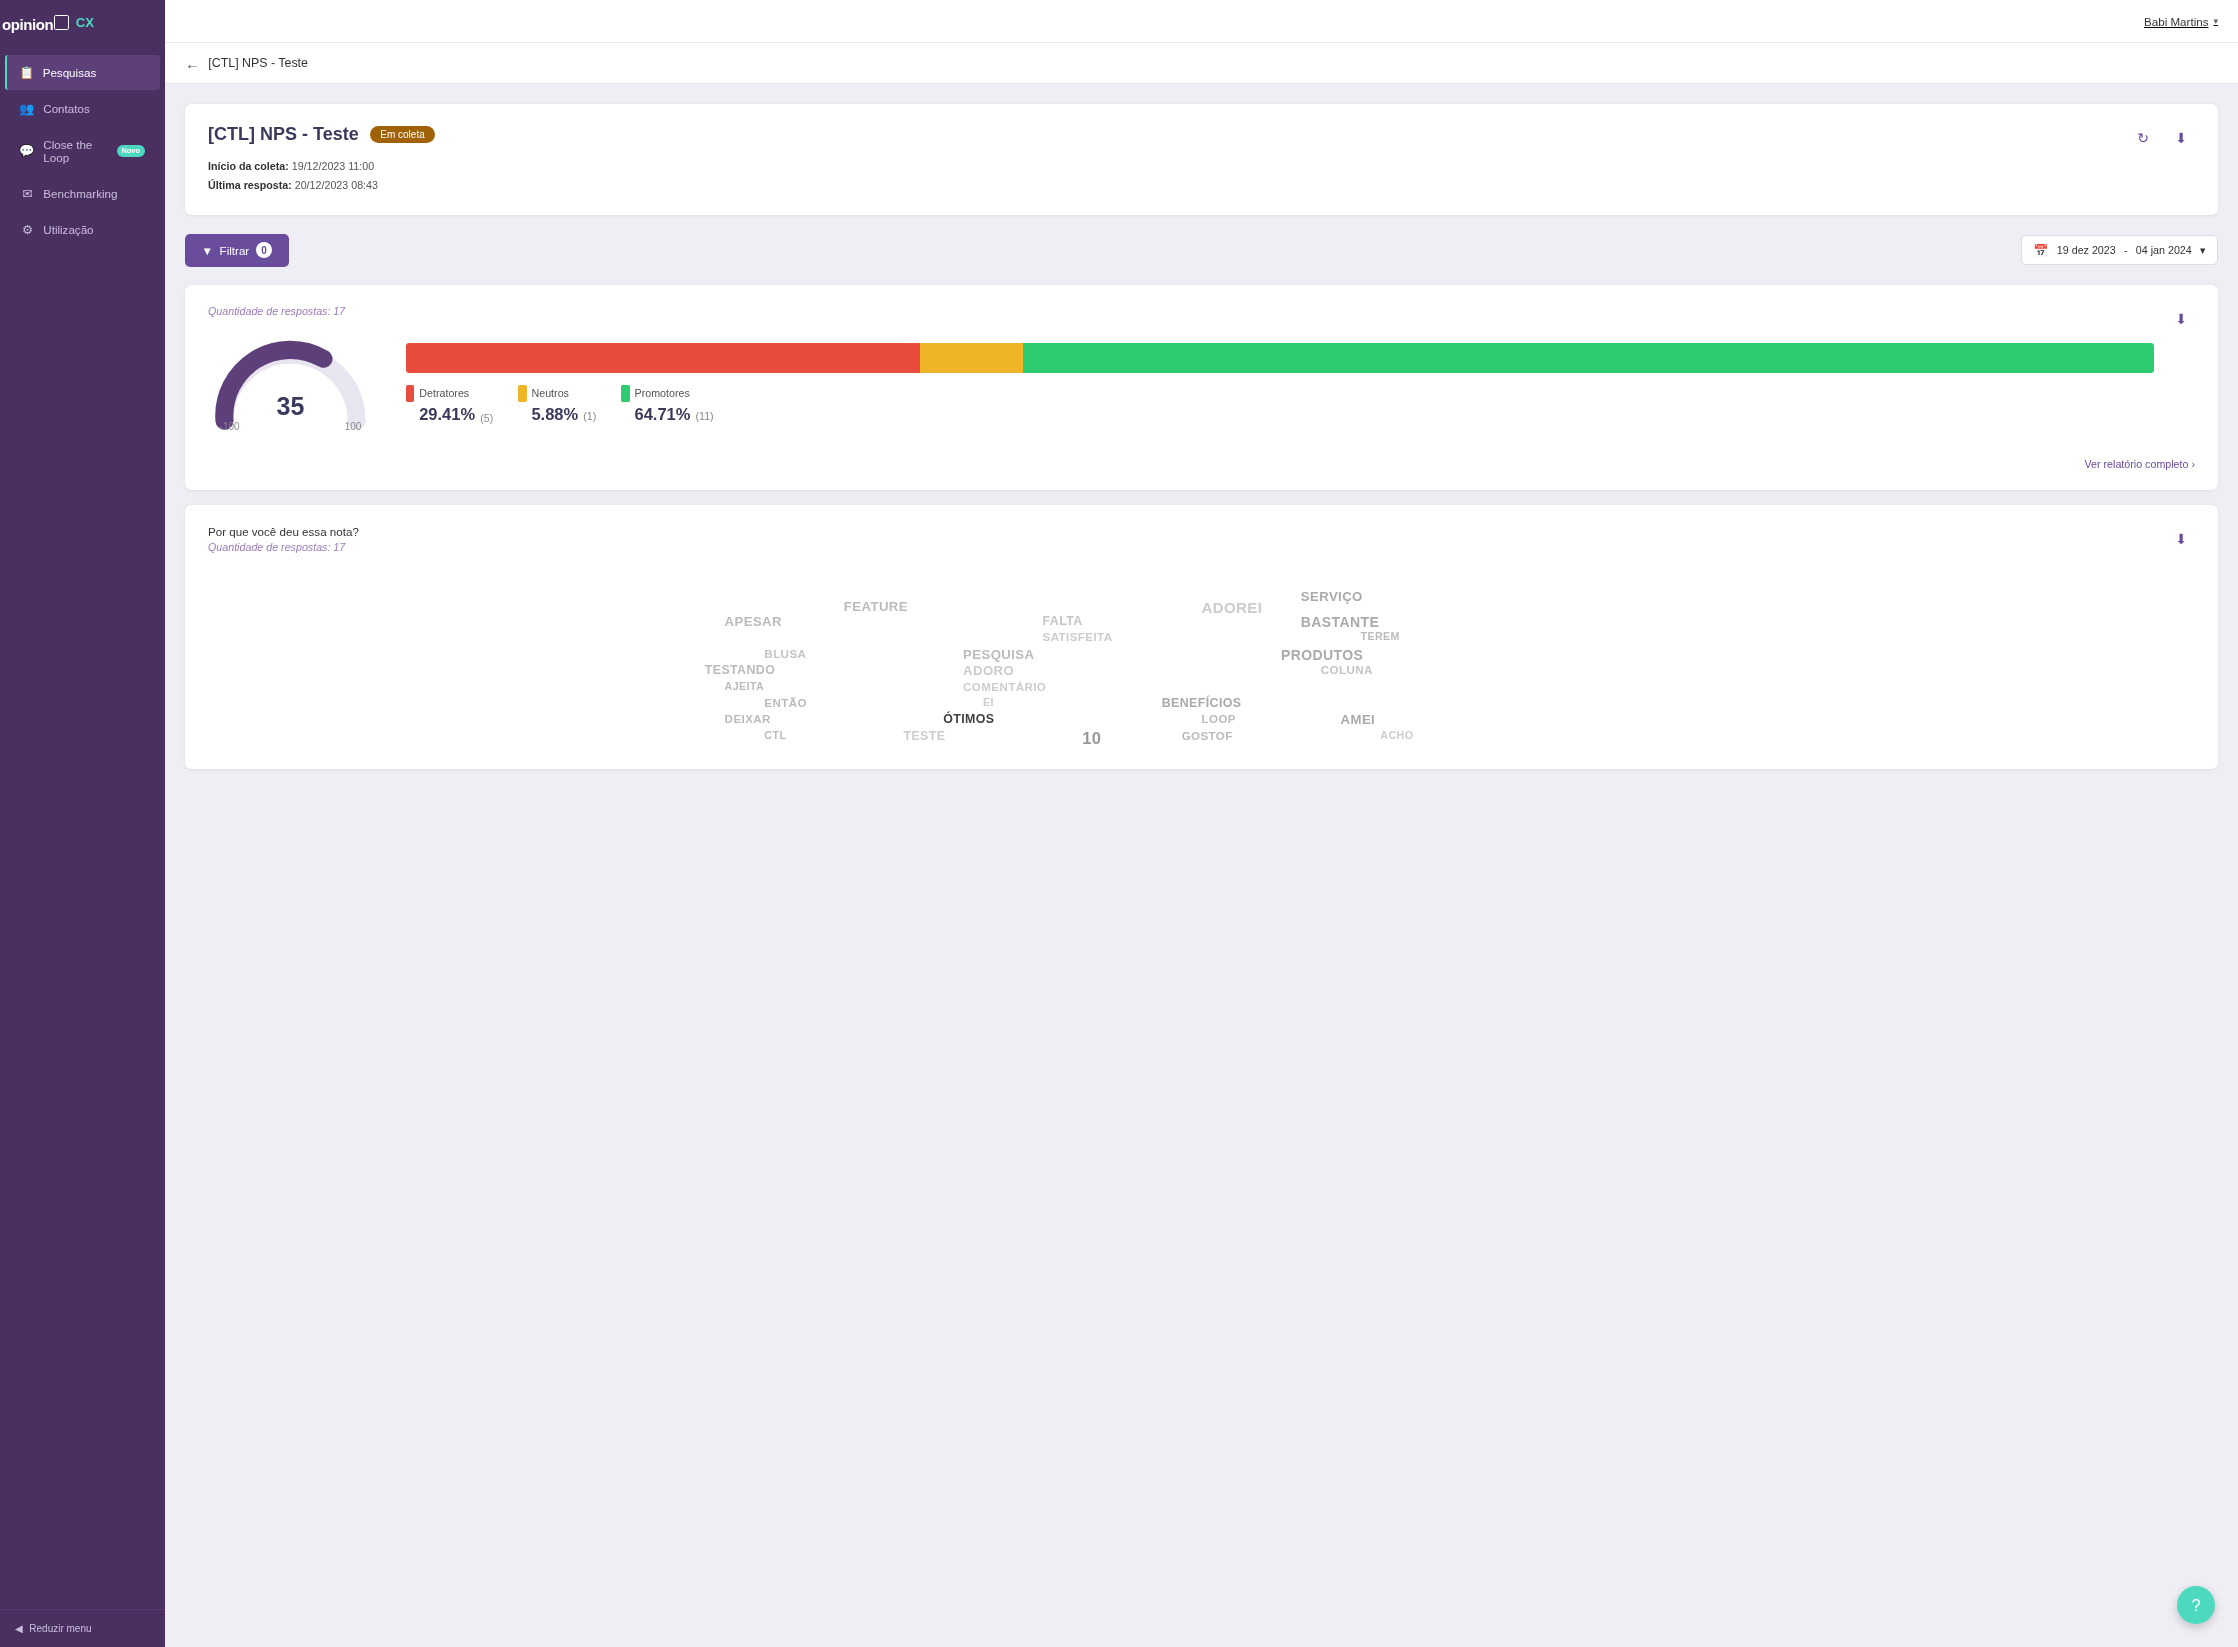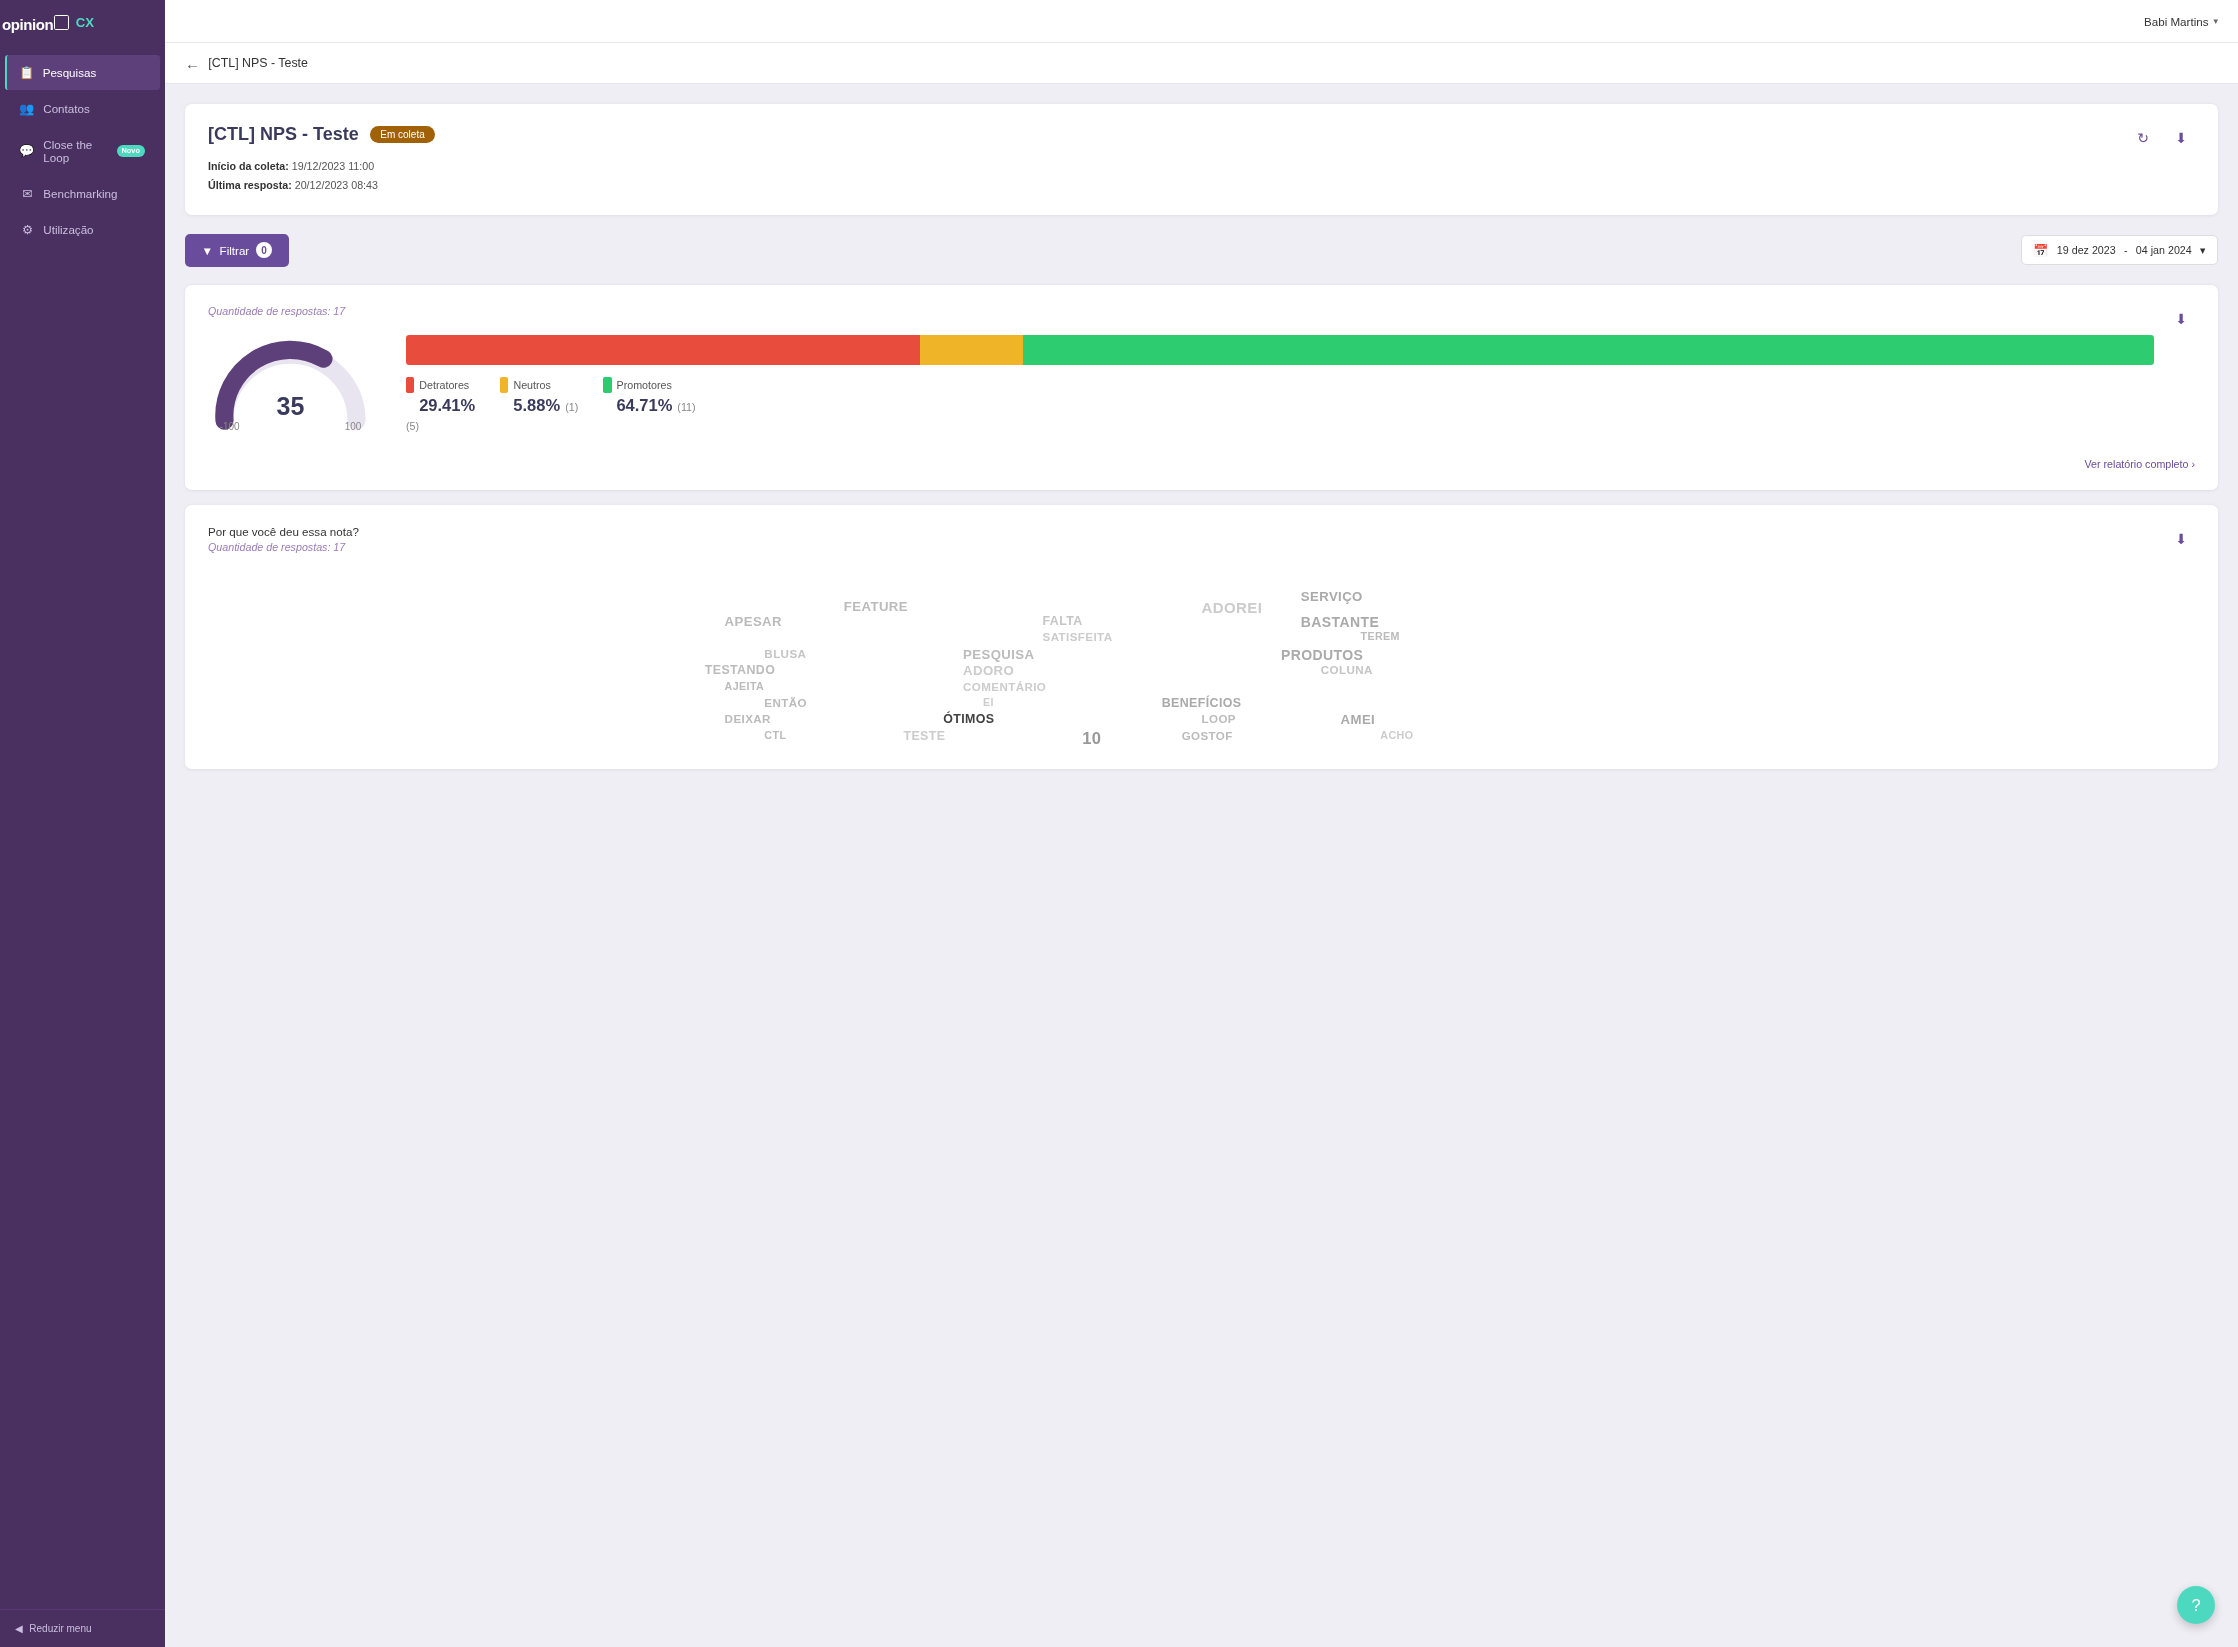--- a/index.html
+++ b/index.html
@@ -101,20 +101,21 @@
 
     
     .topbar {
       background: #fff;
       height: 43px;
       display: flex;
       align-items: center;
       justify-content: flex-end;
       padding: 8px 20px;
       border-bottom: 0.8px solid #e8e4f0;
+      text-decoration: underline;
     }
     .user-info {
       display: flex;
       align-items: center;
       gap: 5px;
       font-size: 11.6px;
       color: #333;
       cursor: pointer;
     }
     .chevron-down {
@@ -524,21 +525,21 @@
                 <div class="bar-detractor" style="width:29.41%"></div>
                 <div class="bar-neutral" style="width:5.88%"></div>
                 <div class="bar-promoter" style="width:64.71%"></div>
               </div>
               <div class="nps-legend">
                 <div class="legend-item">
                   <div class="legend-label-row">
                     <span class="legend-dot det"></span>
                     <span>Detratores</span>
                   </div>
-                  <div style="display:flex;align-items:flex-start;gap:5px;flex-direction:column;">
+                  <div style="display:flex;align-items:flex-end;gap:5px;">
                     <span class="legend-pct">29.41%</span>
                     <span class="legend-count">(5)</span>
                   </div>
                 </div>
                 <div class="legend-item">
                   <div class="legend-label-row">
                     <span class="legend-dot neu"></span>
                     <span>Neutros</span>
                   </div>
                   <div style="display:flex;align-items:baseline;gap:5px;">

